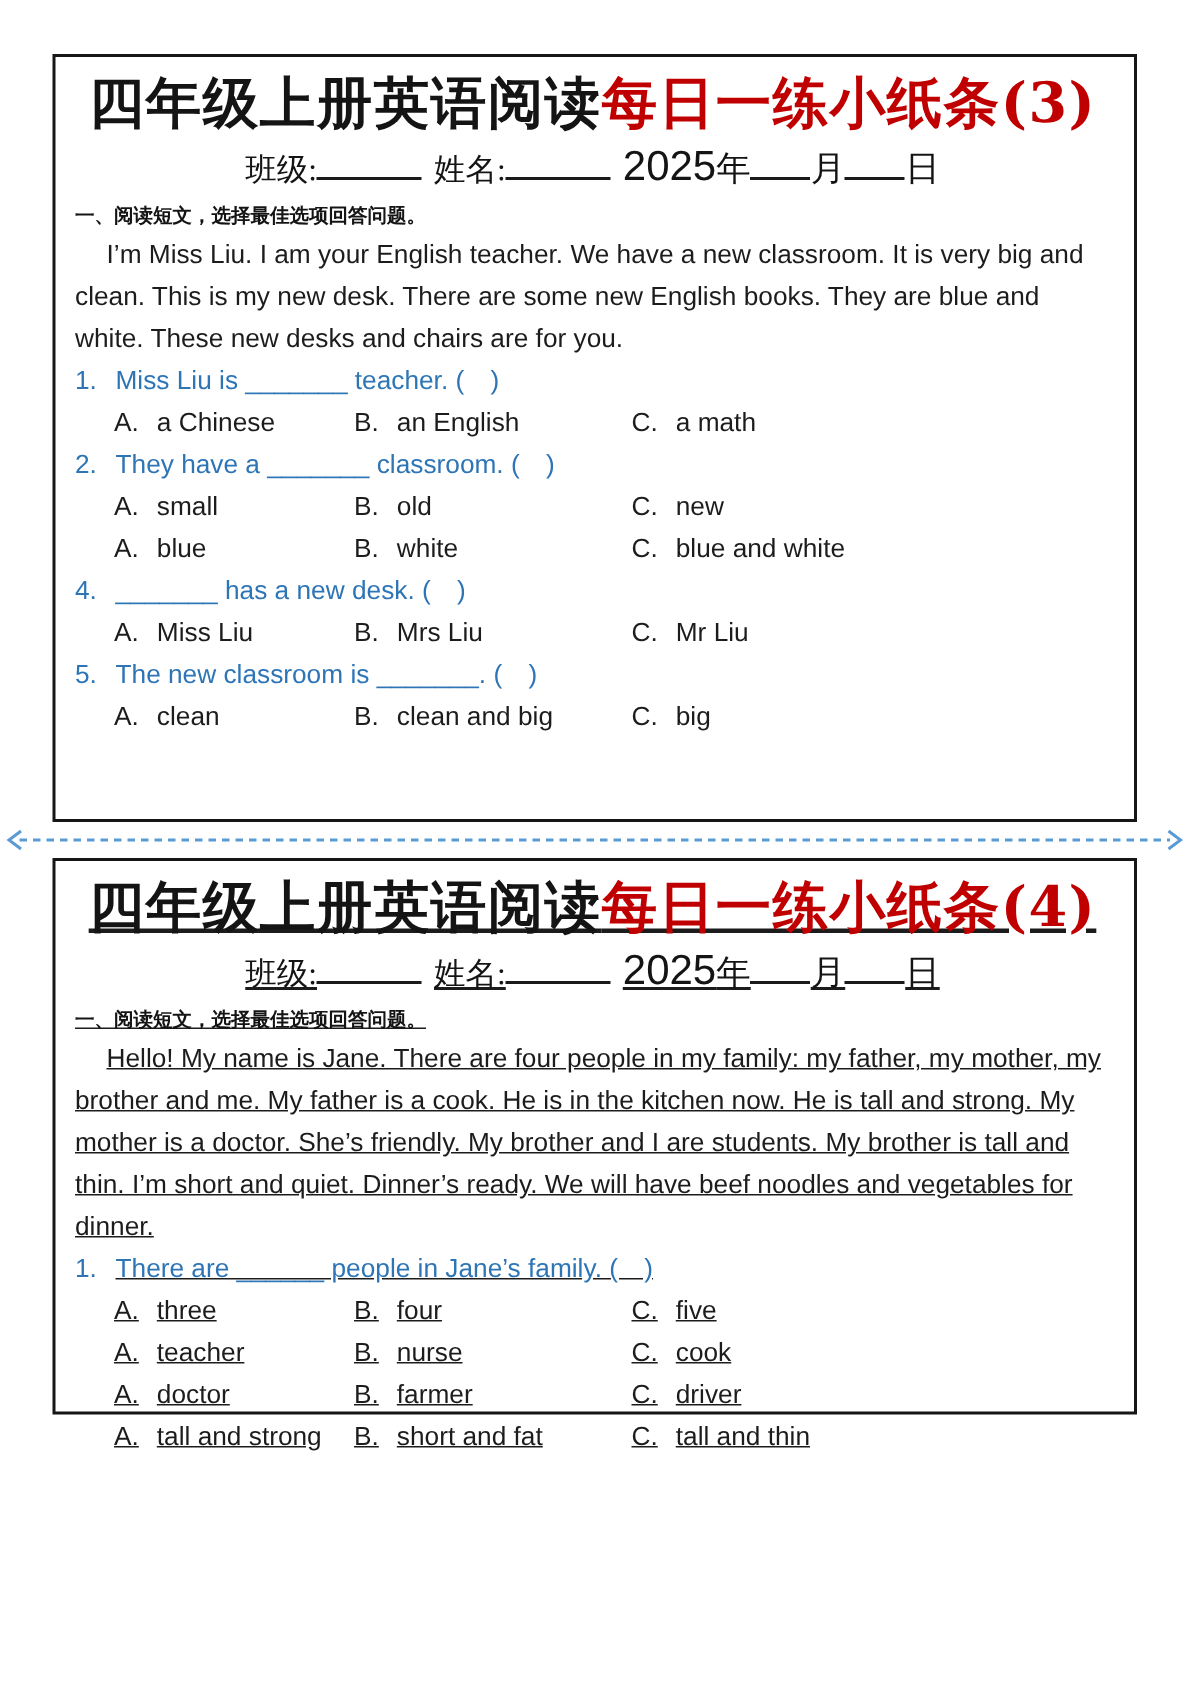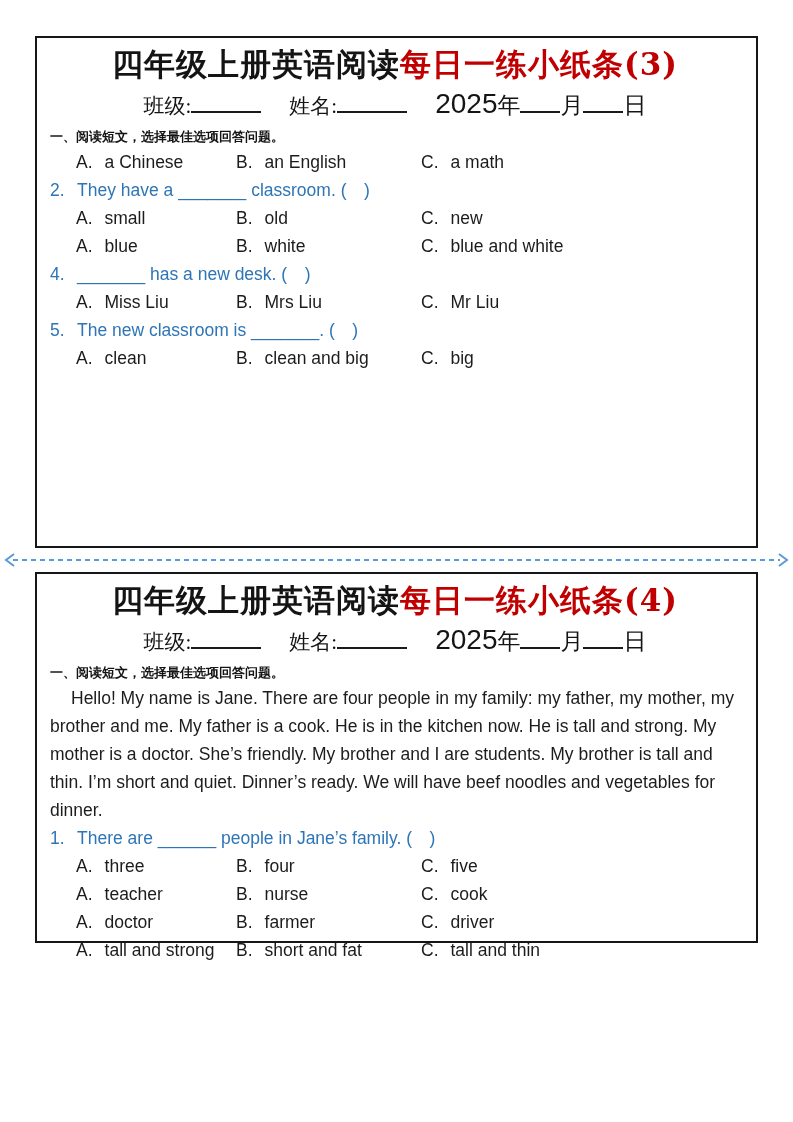--- a/index.html
+++ b/index.html
@@ -13,37 +13,37 @@
   .page { width:793px; height:1122px; position:relative; background:#fff; }
 
   .sheet {
     border:2.5px solid #161616;
     margin:0 35px;
     width:723px;
     background:#fff;
     padding:3px 16px 0 13px;
   }
   #sheet3 { margin-top:36px; height:512px; }
-  #sheet4 { height:371px; }
+  #sheet4 { height:371px;text-decoration:underline; }
 
   .title {
     text-align:center;
     font-family:"DejaVu Serif", serif;
     font-weight:700;
-    font-size:31px;
+    font-size:37px;
     line-height:1.28;
     margin:4px 0 2px;
     letter-spacing:1px;
     color:#141414;
   }
   .title .t-red { color:#C00000; }
 
   .info-row {
     display:flex; align-items:baseline; justify-content:center;
-    gap:28px;
+    gap:8px;
     font-family:"Liberation Serif", serif;
     font-size:21px;
     margin:3px 0 7px;
     color:#141414;
     text-align:center;
   }
   .info-pair { display:flex; align-items:baseline; }
   .blank {
     display:inline-block;
     border-bottom:2px solid #1a1a1a;
@@ -127,22 +127,24 @@
         <span class="year-digits">2025</span>
           <span class="date-cn">年</span>
           <span class="blank w40"></span>
           <span class="date-cn">月</span>
           <span class="blank w40"></span>
           <span class="date-cn">日</span>
       </span>
     </div>
 
     <div class="instr">一、阅读短文，选择最佳选项回答问题。</div>
-
-    <div class="q">
+    <p class="passage">I’m Miss Liu. I am your English teacher. We have a new classroom. It is very big and clean. This is my new desk. There are some new English books. They are blue and white. These new desks and chairs are for you.</p>
+
+    <div class="q">
+      <div class="q-stem"><span class="q-num">1.</span><span>Miss Liu is _______ teacher. (　)</span></div>
       <div class="q-opts">
         <span class="opt opt-a">
             <span class="opt-label">A.</span>
             <span>a Chinese</span>
           </span>
         <span class="opt opt-b">
             <span class="opt-label">B.</span>
             <span>an English</span>
           </span>
         <span class="opt opt-c">

